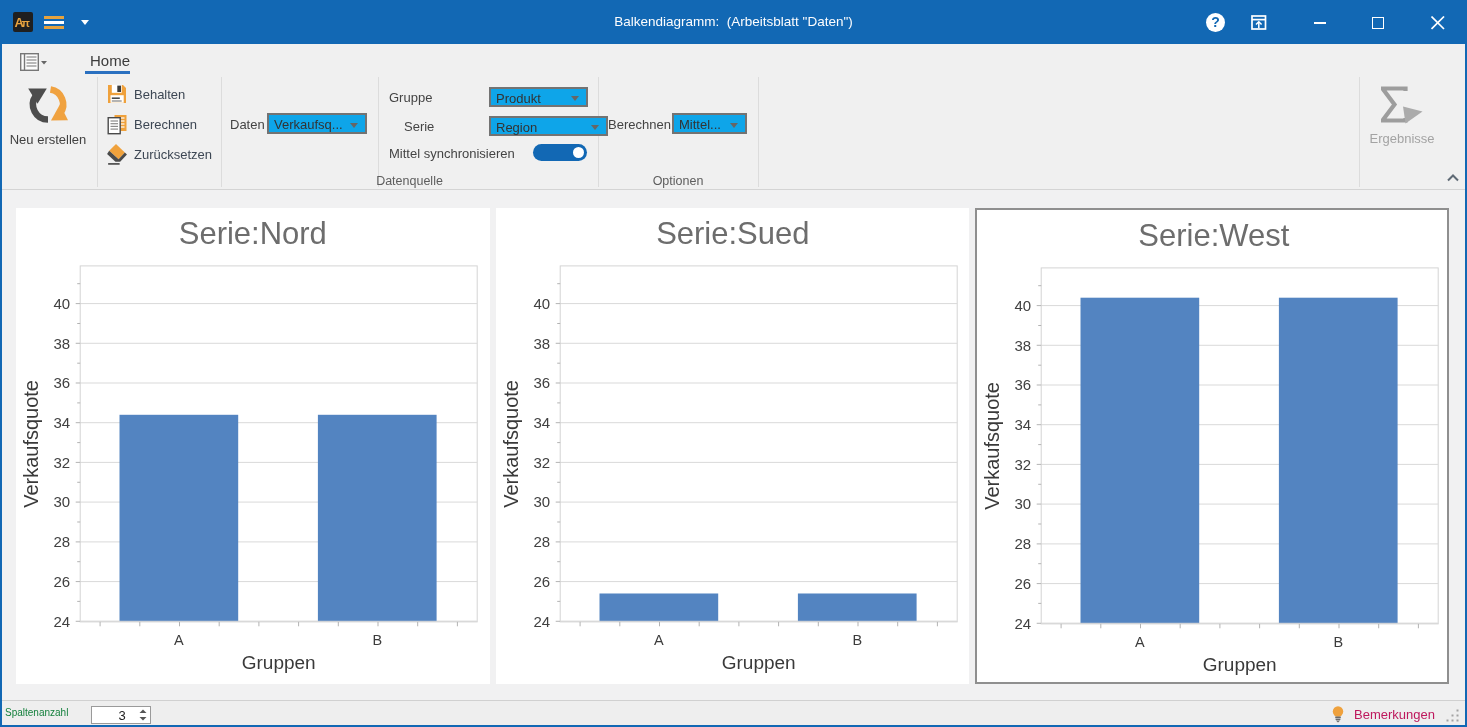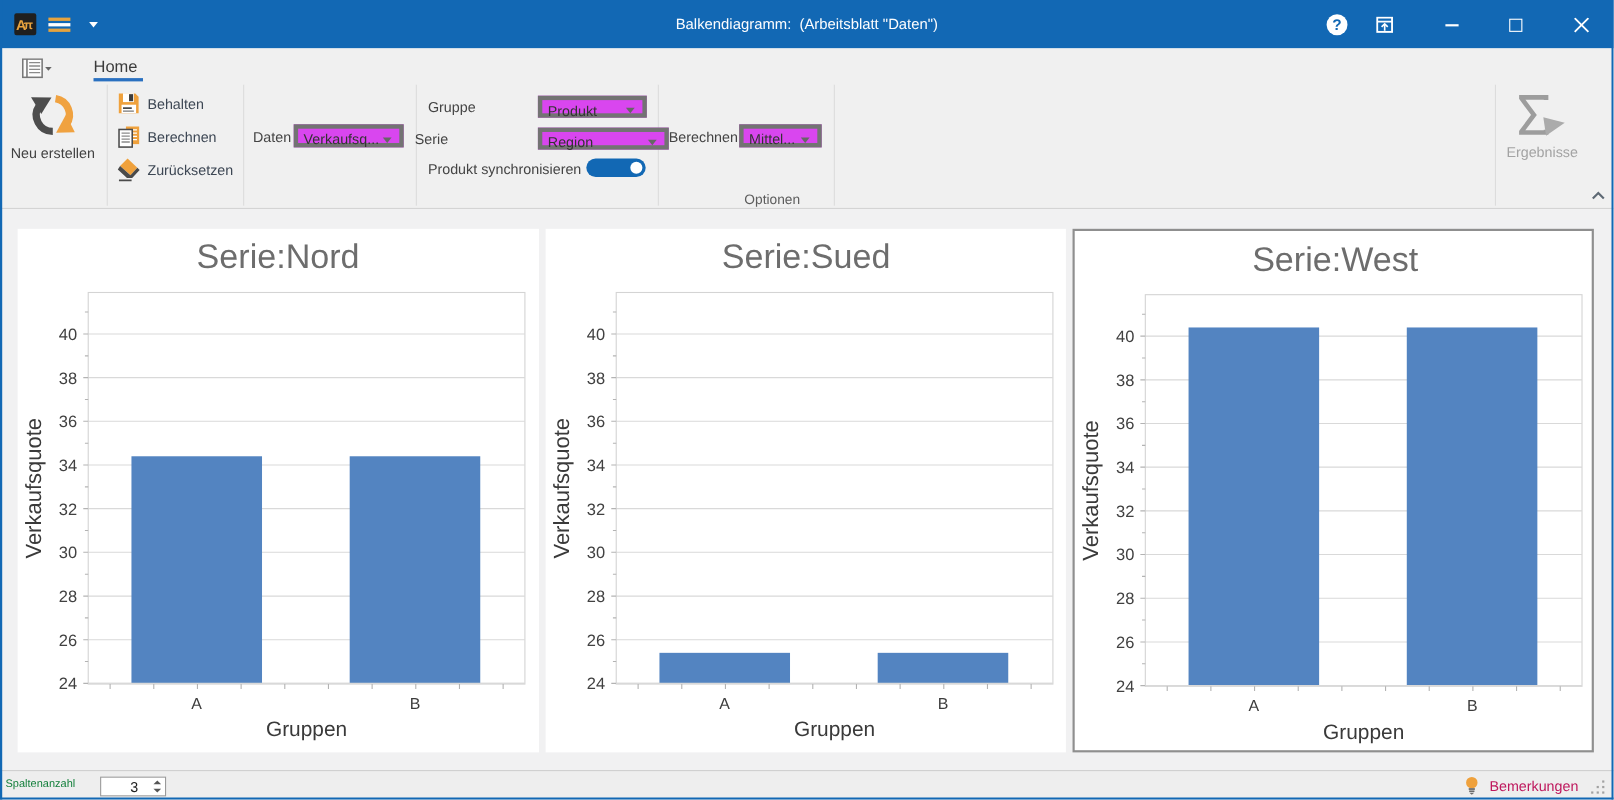--- a/index.html
+++ b/index.html
@@ -1,19 +1,19 @@
 <!DOCTYPE html>
 <html><head><meta charset="utf-8">
 <style>
 *{margin:0;padding:0;box-sizing:border-box}
 html,body{width:1467px;height:727px;overflow:hidden;font-family:"Liberation Sans",sans-serif}
 .abs{position:absolute}
 body{position:relative;background:#fff}
 .lbl{position:absolute;font-size:13px;color:#444;white-space:nowrap}
-.combo{position:absolute;background:#d946ef;border:4px solid #737373;font-size:13px;color:#333}
+.combo{position:absolute;background:#0ea5e9;border:2px solid #737373;font-size:13px;color:#333}
 .combo span{position:absolute;left:5px;top:2.5px}
 .caret{position:absolute;right:7px;top:8px;width:0;height:0;border-left:4.5px solid transparent;border-right:4.5px solid transparent;border-top:5px solid #666}
 .sep{position:absolute;top:33px;height:110px;width:1px;background:#dcdcdc}
 .glabel{position:absolute;top:130px;font-size:12.5px;color:#5d5d5d;text-align:center}
 </style></head>
 <body>
 
 <div class="abs" style="left:0;top:0;width:1467px;height:44px;background:#1268b4">
   <div class="abs" style="left:13px;top:12px;width:20px;height:20px;background:#1f1f1f;border-radius:2px">
     <div class="abs" style="left:1.5px;top:2.5px;font-size:13px;font-weight:bold;color:#e8a33f;font-family:'Liberation Sans',sans-serif">A</div>
@@ -44,21 +44,21 @@
     <rect x="0.7" y="0.7" width="17.6" height="16.6" fill="#fcfcfc" stroke="#777" stroke-width="1.4"></rect>
     <line x1="4.5" y1="0.7" x2="4.5" y2="17.3" stroke="#777" stroke-width="1.4"></line>
     <g stroke="#8a8a8a" stroke-width="1.2">
       <line x1="6.5" y1="4" x2="16.5" y2="4"></line>
         <line x1="6.5" y1="7" x2="16.5" y2="7"></line>
       <line x1="6.5" y1="10" x2="16.5" y2="10"></line>
         <line x1="6.5" y1="13" x2="16.5" y2="13"></line>
     </g>
     <path d="M21 8 L27 8 L24 11.4 Z" fill="#666"></path>
   </svg>
-  <div class="abs" style="left:85px;top:8px;width:45px;height:21px;font-size:15px;color:#3b3b3b;text-align:left">Home</div>
+  <div class="abs" style="left:85px;top:8px;width:45px;height:21px;font-size:15px;color:#3b3b3b;text-align:right">Home</div>
   <div class="abs" style="left:85px;top:27px;width:45px;height:2.6px;background:#2a70c0"></div>
   <div class="sep" style="left:97px"></div>
   <div class="sep" style="left:221px"></div>
   <div class="sep" style="left:378px"></div>
   <div class="sep" style="left:598px"></div>
   <div class="sep" style="left:758px"></div>
   <div class="sep" style="left:1359px"></div>
 
   <svg class="abs" style="left:22px;top:36px" width="54" height="50" viewBox="0 0 54 50">
     <path d="M 26 39.5 A 15 15 0 0 1 13.7 15.9" fill="none" stroke="#4d4d4d" stroke-width="6.6"></path>
@@ -107,37 +107,38 @@
   <div class="combo" style="left:267px;top:68.5px;width:100px;height:21px">
       <span>Verkaufsq...</span>
       <i class="caret"></i>
     </div>
 
   <div class="lbl" style="left:389px;top:46px">Gruppe</div>
   <div class="combo" style="left:489px;top:42.5px;width:99px;height:20px">
       <span>Produkt</span>
       <i class="caret" style="top:7.5px"></i>
     </div>
-  <div class="lbl" style="left:377px;top:75px">Serie</div>
+  <div class="lbl" style="left:404px;top:75px">Serie</div>
   <div class="combo" style="left:489px;top:71.5px;width:119px;height:20px">
       <span>Region</span>
       <i class="caret" style="top:7.5px"></i>
     </div>
-  <div class="lbl" style="left:389px;top:102px">Produkt synchronisieren</div>
+  <div class="lbl" style="left:389px;top:102px">Mittel synchronisieren</div>
   <div class="abs" style="left:532.5px;top:100px;width:54.5px;height:17px;background:#1268b4;border-radius:8.5px">
     <div class="abs" style="right:3px;top:3px;width:11px;height:11px;background:#fff;border-radius:50%"></div>
   </div>
 
   <div class="lbl" style="left:608px;top:72.5px">Berechnen</div>
   <div class="combo" style="left:672px;top:68.5px;width:75px;height:21px">
       <span>Mittel...</span>
       <i class="caret"></i>
     </div>
 
-  <div class="glabel" style="left:622px;width:160px">Optionen</div>
+  <div class="glabel" style="left:221px;width:377px">Datenquelle</div>
+  <div class="glabel" style="left:598px;width:160px">Optionen</div>
 
   <svg class="abs" style="left:1381px;top:40px" width="46" height="44" viewBox="0 0 46 44">
     <path d="M 24.5 7 L 24.5 4.5 L 1.5 4.5 L 13.5 20.5 L 1.5 36.5 L 24.5 36.5 L 24.5 34" fill="none" stroke="#9d9d9d" stroke-width="4.2"></path>
     <path d="M 22 22.5 L 41.5 27.5 L 24.5 39.5 Z" fill="#ababab"></path>
   </svg>
   <div class="abs" style="left:1362px;top:87px;width:80px;font-size:13px;color:#a3a3a3;text-align:center">Ergebnisse</div>
   <svg class="abs" style="left:1446px;top:129px" width="14" height="10" viewBox="0 0 14 10">
     <path d="M2 7.5 L7 2.5 L12 7.5" fill="none" stroke="#5f6a75" stroke-width="2"></path>
   </svg>
 </div>

